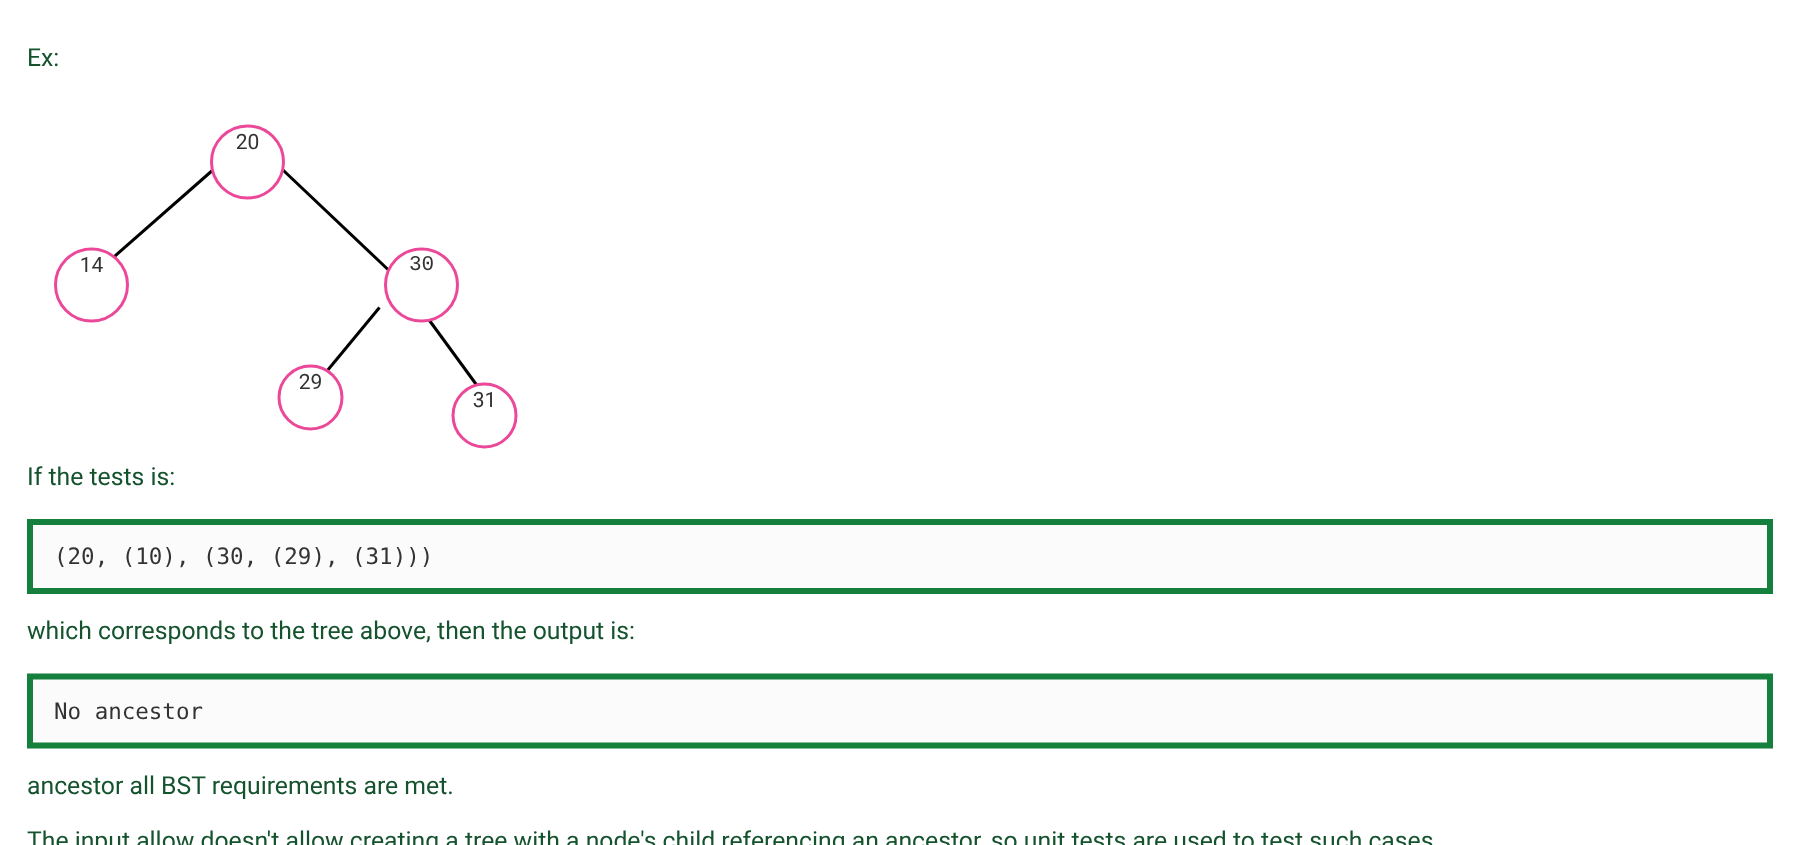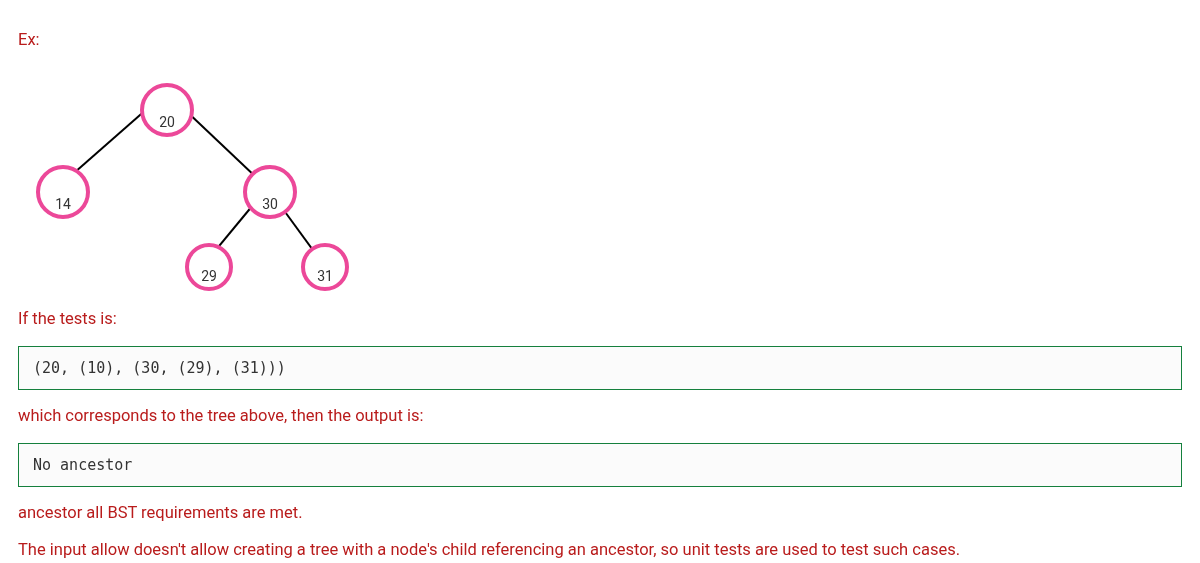--- a/index.html
+++ b/index.html
@@ -6,49 +6,49 @@
     margin: 0;
     padding: 16px 18px;
     font-family: -apple-system, BlinkMacSystemFont, "Segoe UI", Roboto, Helvetica, Arial, sans-serif;
     font-size: 16.5px;
     color: #333333;
     background: #ffffff;
     line-height: 1.5;
   }
   .para {
     margin: 12px 0;
-    color: #b91c1c;
+    color: #14532d;
   }
   .code-block {
     font-family: "Consolas", "Menlo", "Monaco", monospace;
     font-size: 15px;
     background: #fbfbfb;
-    border: 1px solid #15803d;
+    border: 4px solid #15803d;
     padding: 10px 14px;
     margin: 14px 0;
     color: #333333;
     white-space: pre;
   }
   .tree-wrap {
     position: relative;
     width: 360px;
     height: 230px;
     margin: 8px 0 10px 0;
   }
   .tree-wrap svg {
     position: absolute;
     left: 0;
     top: 0;
   }
   .tnode {
     position: absolute;
-    border: 4px solid #ec4899;
+    border: 2px solid #ec4899;
     border-radius: 50%;
     display: flex;
-    align-items: flex-end;
+    align-items: flex-start;
     justify-content: center;
     background: #ffffff;
     color: #333333;
     font-size: 14px;
   }
   .big {
     width: 46px;
     height: 46px;
   }
   .small {
@@ -67,27 +67,27 @@
     <line x1="165" y1="43" x2="241" y2="115" stroke="#000" stroke-width="2"></line>
     <line x1="235" y1="140" x2="192" y2="192" stroke="#000" stroke-width="2"></line>
     <line x1="262" y1="140" x2="300" y2="192" stroke="#000" stroke-width="2"></line>
   </svg>
   <div class="tnode big" style="left:122px; top:18px;">
       <span>20</span>
     </div>
   <div class="tnode big" style="left:18px;  top:100px;">
       <span>14</span>
     </div>
-  <div class="tnode big" style="left:225px; top:100px;">
+  <div class="tnode big" style="left:238px; top:100px;font-family:Liberation Mono, monospace;">
       <span>30</span>
     </div>
   <div class="tnode small" style="left:167px; top:178px;">
       <span>29</span>
     </div>
-  <div class="tnode small" style="left:283px; top:178px;">
+  <div class="tnode small" style="left:283px; top:190px;">
       <span>31</span>
     </div>
 </div>
 
 <div class="para">If the tests is:</div>
 
 <div class="code-block">(20, (10), (30, (29), (31)))</div>
 
 <div class="para">which corresponds to the tree above, then the output is:</div>
 

